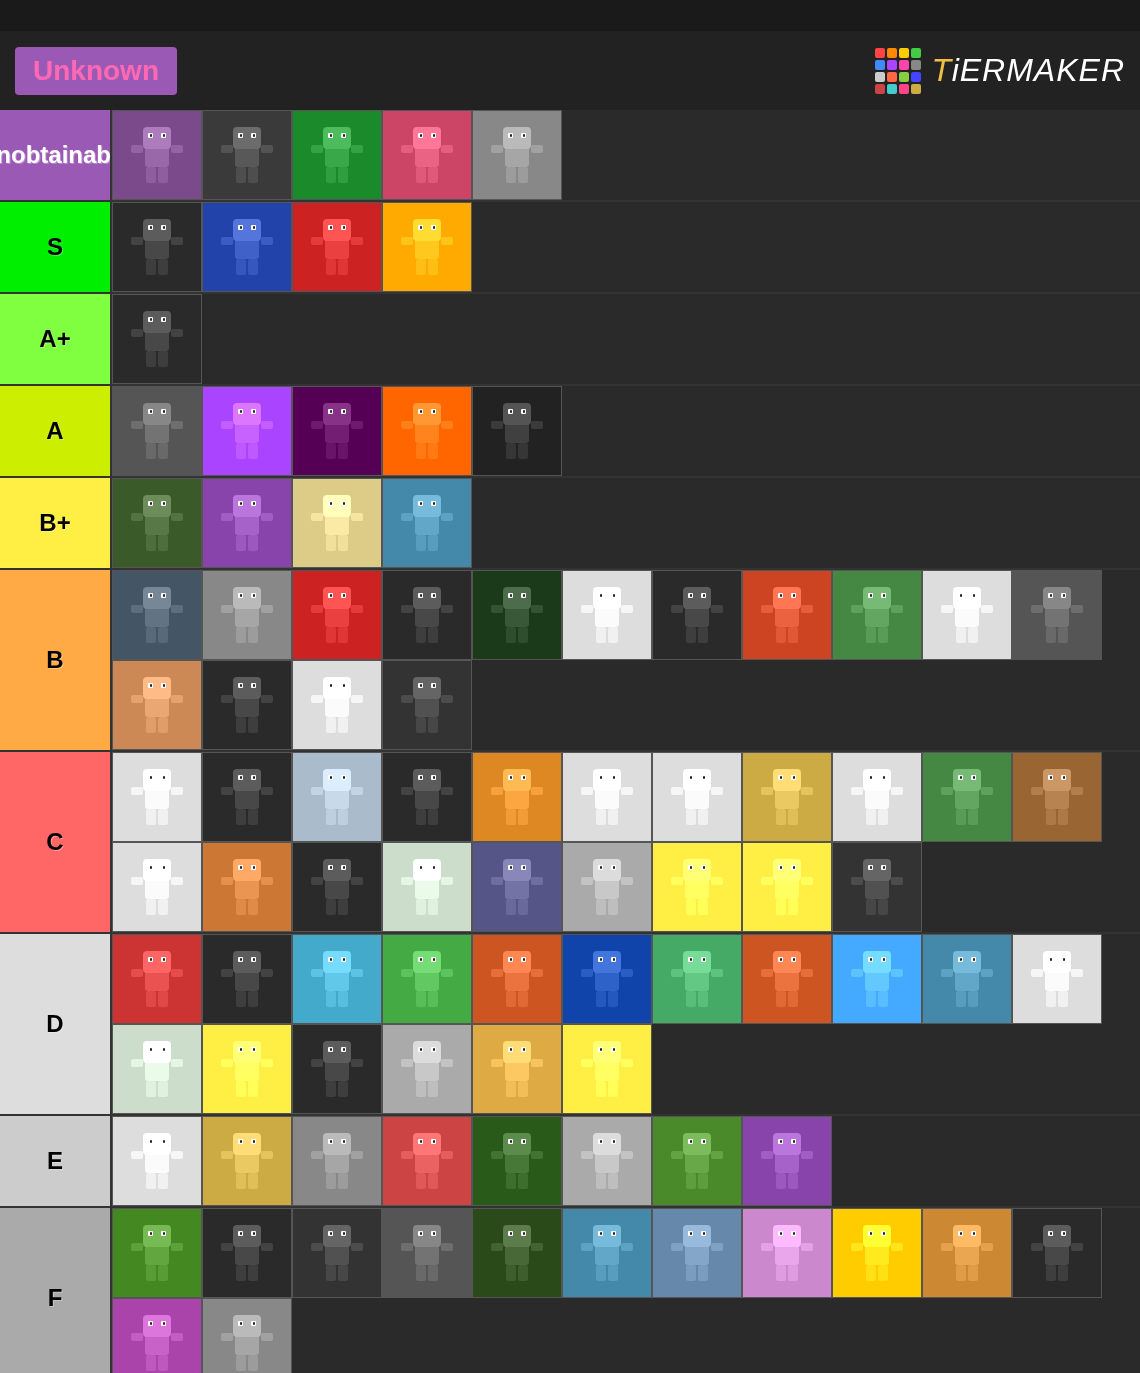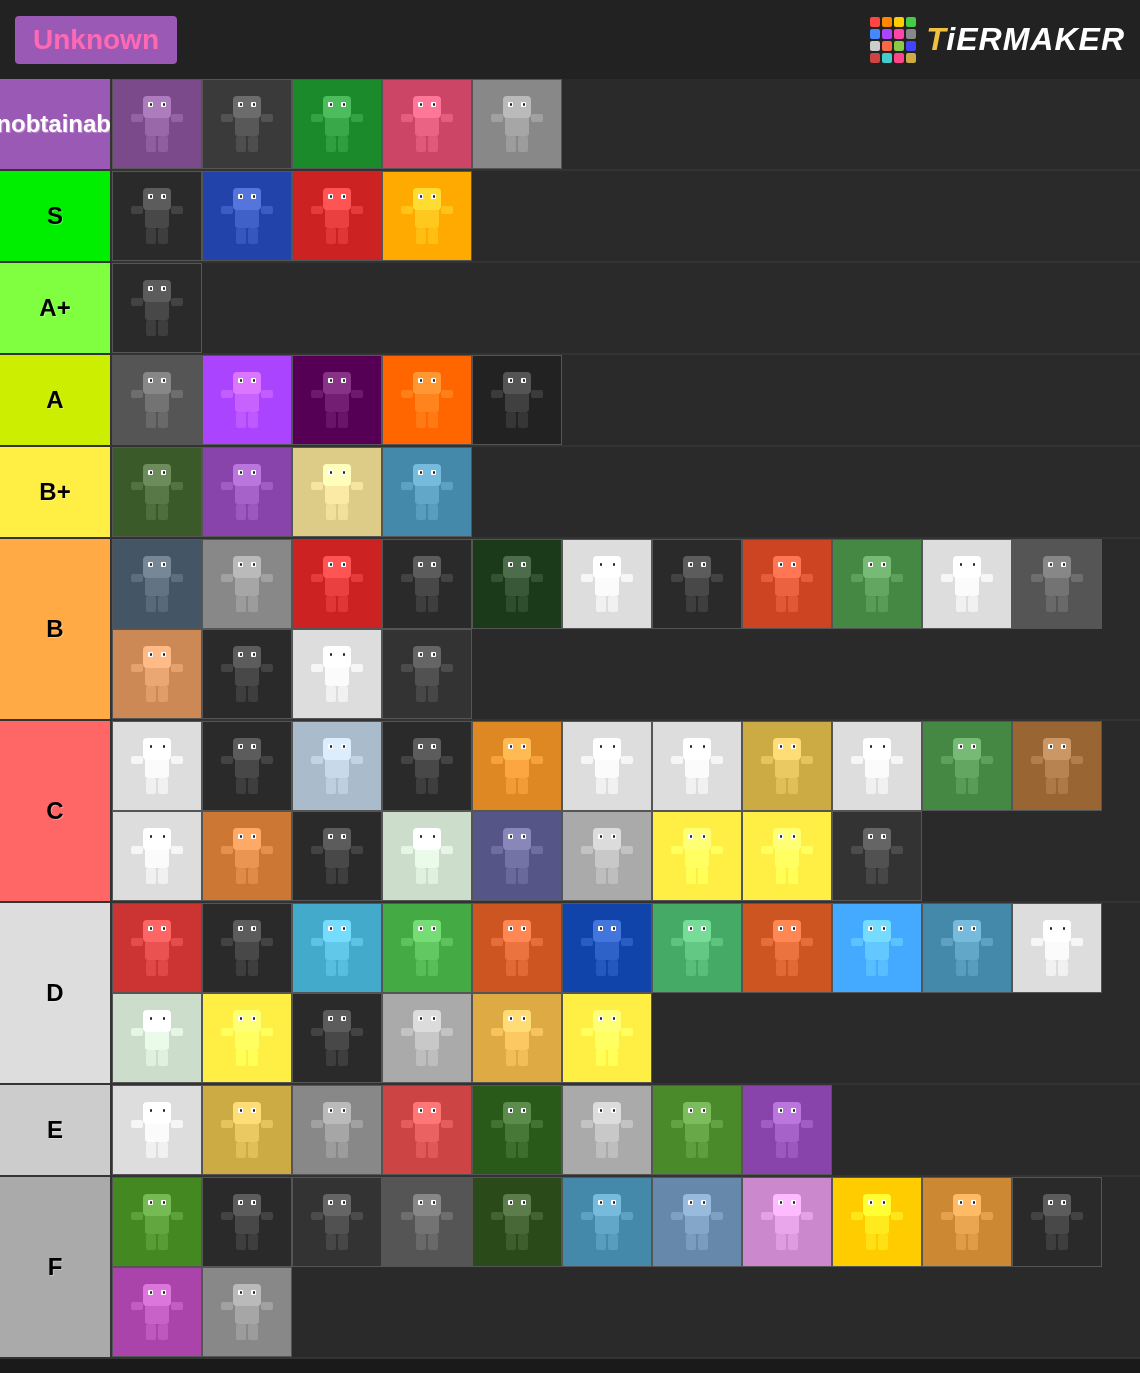--- a/index.html
+++ b/index.html
@@ -32,20 +32,21 @@
       background: #2a2a2a;
       border-left: 2px solid #333;
     }
     .header-row {
       display: flex;
       align-items: center;
       justify-content: space-between;
       padding: 10px 15px;
       background: #222;
       min-height: 79px;
+      margin-top: 31px;
     }
     .header-title {
       font-size: 28px;
       font-weight: bold;
       color: #ff69b4;
       background: #9b59b6;
       padding: 8px 18px;
       border-radius: 4px;
       min-width: 125px;
       text-align: center;
@@ -61,21 +62,21 @@
       grid-template-rows: repeat(4, 10px);
       gap: 2px;
     }
     .logo-cell {
       width: 10px;
       height: 10px;
       border-radius: 2px;
     }
     .logo-text {
       font-size: 32px;
-      font-weight: 700;
+      font-weight: 400;
       color: #fff;
       letter-spacing: 1px;
       font-style: italic;
     }
     .logo-text span { color: #f0c040; }
 
     
     .char {
       width: 90px;
       height: 90px;

